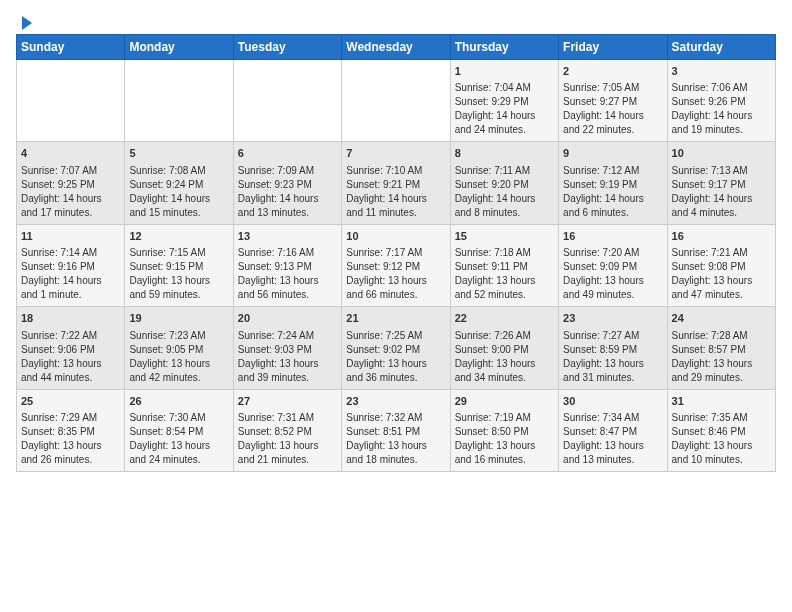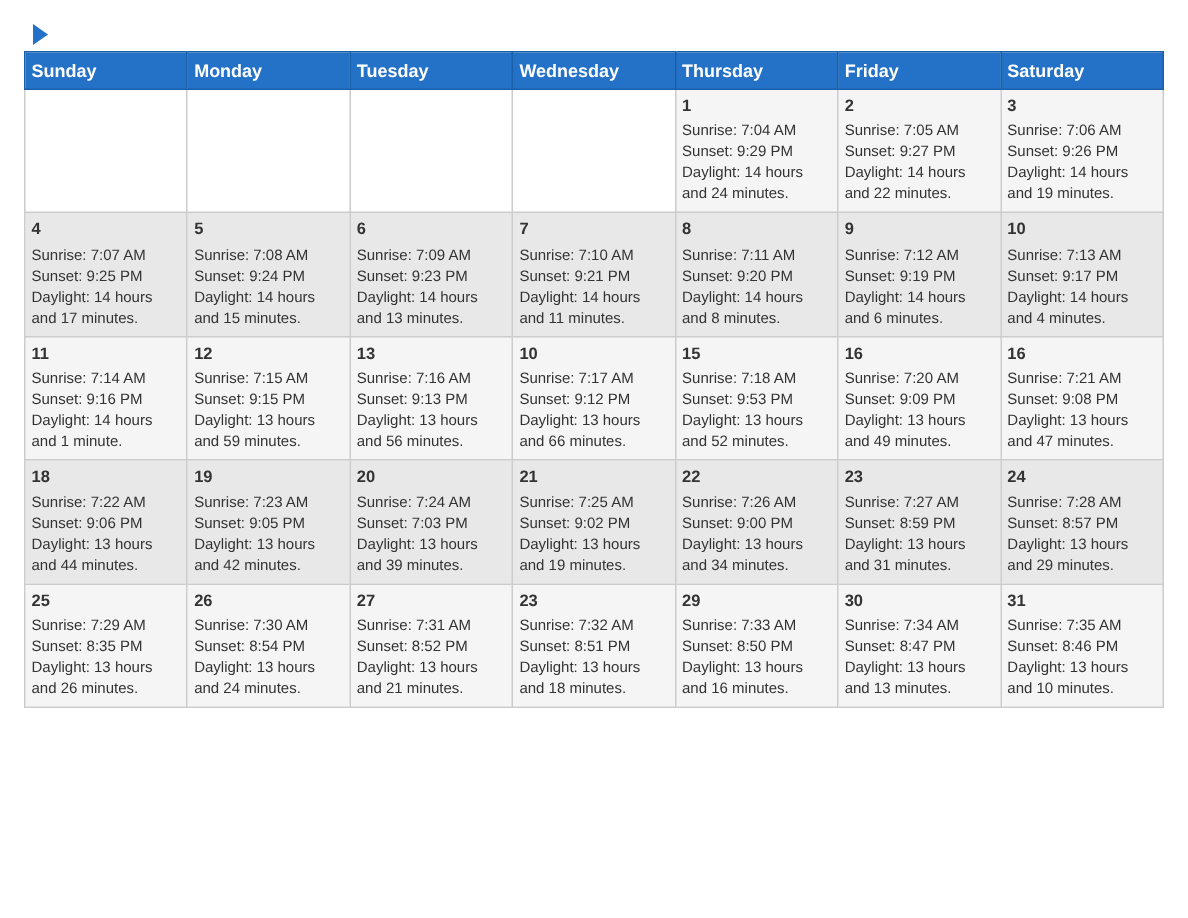--- a/index.html
+++ b/index.html
@@ -208,21 +208,21 @@
         </td>
         <td>
           <span class="day-num">10</span>
           <div>Sunrise: 7:17 AM</div>
           <div>Sunset: 9:12 PM</div>
           <div>Daylight: 13 hours and 66 minutes.</div>
         </td>
         <td>
           <span class="day-num">15</span>
           <div>Sunrise: 7:18 AM</div>
-          <div>Sunset: 9:53 PM</div>
+          <div>Sunset: 9:11 PM</div>
           <div>Daylight: 13 hours and 52 minutes.</div>
         </td>
         <td>
           <span class="day-num">16</span>
           <div>Sunrise: 7:20 AM</div>
           <div>Sunset: 9:09 PM</div>
           <div>Daylight: 13 hours and 49 minutes.</div>
         </td>
         <td>
           <span class="day-num">16</span>
@@ -240,28 +240,28 @@
         </td>
         <td>
           <span class="day-num">19</span>
           <div>Sunrise: 7:23 AM</div>
           <div>Sunset: 9:05 PM</div>
           <div>Daylight: 13 hours and 42 minutes.</div>
         </td>
         <td>
           <span class="day-num">20</span>
           <div>Sunrise: 7:24 AM</div>
-          <div>Sunset: 7:03 PM</div>
+          <div>Sunset: 9:03 PM</div>
           <div>Daylight: 13 hours and 39 minutes.</div>
         </td>
         <td>
           <span class="day-num">21</span>
           <div>Sunrise: 7:25 AM</div>
           <div>Sunset: 9:02 PM</div>
-          <div>Daylight: 13 hours and 19 minutes.</div>
+          <div>Daylight: 13 hours and 36 minutes.</div>
         </td>
         <td>
           <span class="day-num">22</span>
           <div>Sunrise: 7:26 AM</div>
           <div>Sunset: 9:00 PM</div>
           <div>Daylight: 13 hours and 34 minutes.</div>
         </td>
         <td>
           <span class="day-num">23</span>
           <div>Sunrise: 7:27 AM</div>
@@ -295,21 +295,21 @@
           <div>Daylight: 13 hours and 21 minutes.</div>
         </td>
         <td>
           <span class="day-num">23</span>
           <div>Sunrise: 7:32 AM</div>
           <div>Sunset: 8:51 PM</div>
           <div>Daylight: 13 hours and 18 minutes.</div>
         </td>
         <td>
           <span class="day-num">29</span>
-          <div>Sunrise: 7:33 AM</div>
+          <div>Sunrise: 7:19 AM</div>
           <div>Sunset: 8:50 PM</div>
           <div>Daylight: 13 hours and 16 minutes.</div>
         </td>
         <td>
           <span class="day-num">30</span>
           <div>Sunrise: 7:34 AM</div>
           <div>Sunset: 8:47 PM</div>
           <div>Daylight: 13 hours and 13 minutes.</div>
         </td>
         <td>

